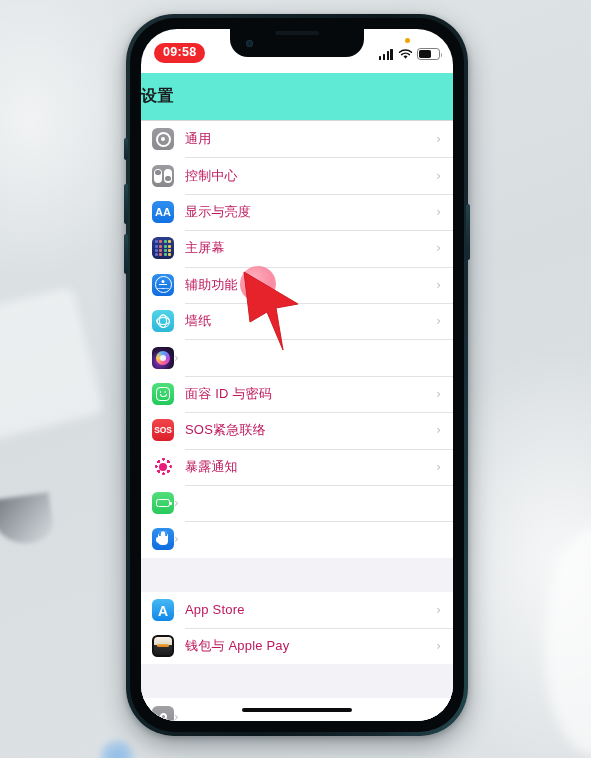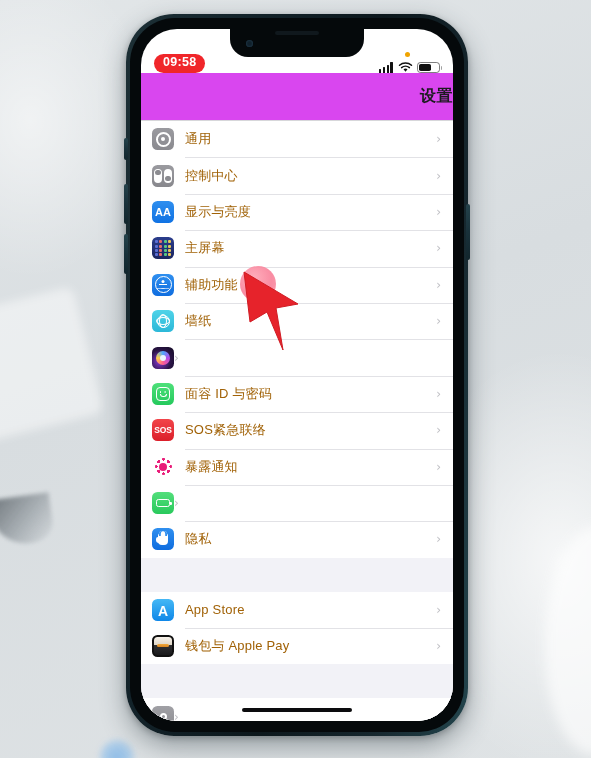--- a/index.html
+++ b/index.html
@@ -124,21 +124,21 @@
     background: #10181d;
   }
 
   
   #status-bar {
     position: absolute;
     top: 0; left: 0; right: 0;
     height: 44px;
     z-index: 35;
     display: flex;
-    align-items: flex-end;
+    align-items: center;
     justify-content: space-between;
     padding: 0 13px;
   }
   #status-time-pill {
     background: #f0262a;
     color: #ffffff;
     font-size: 12.5px;
     font-weight: bold;
     letter-spacing: .3px;
     padding: 2.5px 9px 3px;
@@ -200,25 +200,25 @@
     width: 62%;
     background: #111;
     border-radius: 1.8px;
   }
 
   
   #nav-bar {
     position: absolute;
     top: 44px; left: 0; right: 0;
     height: 48px;
-    background: #d946ef;
+    background: #5eead4;
     z-index: 30;
     display: flex;
     align-items: center;
-    justify-content: flex-end;
+    justify-content: flex-start;
     border-bottom: .7px solid #d7d7da;
   }
   #nav-title {
     font-size: 16px;
     font-weight: bold;
     color: #1b1b1f;
     letter-spacing: .5px;
   }
 
   
@@ -259,21 +259,21 @@
     align-items: center;
     justify-content: center;
     overflow: hidden;
     font-size: 9px;
     color: #fff;
     font-weight: bold;
   }
   .row-label {
     margin-left: 11px;
     font-size: 13px;
-    color: #a16207;
+    color: #be185d;
     letter-spacing: .2px;
     flex: 1;
     white-space: nowrap;
   }
   .row-chevron {
     margin-right: 12px;
     color: #bfbfc4;
     font-size: 12px;
     line-height: 1;
     font-family: "DejaVu Sans", sans-serif;
@@ -708,21 +708,20 @@
           <div class="settings-row">
             <span class="row-icon ico-battery">
               <span class="batt"></span>
             </span>
             <span class="row-chevron">›</span>
           </div>
           <div class="settings-row">
             <span class="row-icon ico-privacy">
               <span class="hand"></span>
             </span>
-            <span class="row-label">隐私</span>
             <span class="row-chevron">›</span>
           </div>
         </div>
         <div class="group-gap"></div>
         <div class="settings-group">
           <div class="settings-row">
             <span class="row-icon ico-appstore">
               <span class="astore">A</span>
             </span>
             <span class="row-label">App Store</span>

